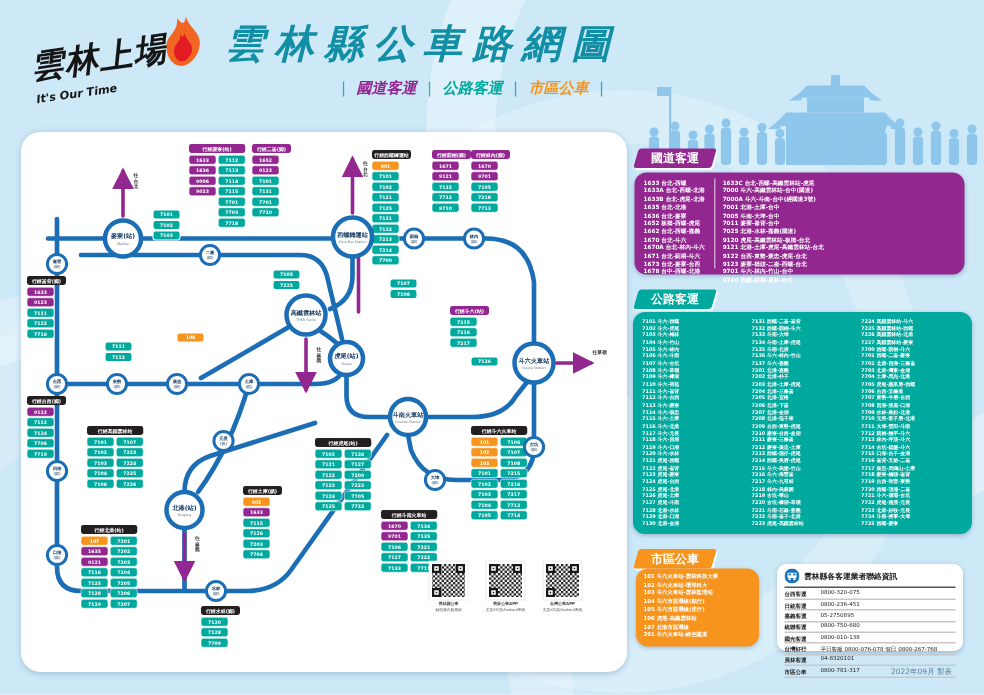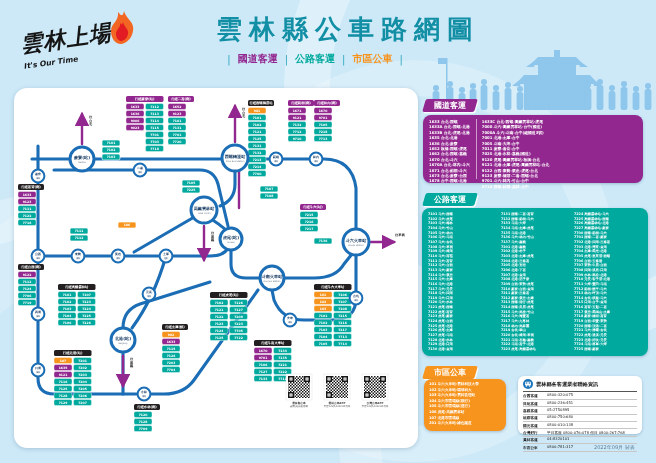--- a/index.html
+++ b/index.html
@@ -8,21 +8,21 @@
   
   .swirl1{position:absolute;right:-150px;top:-170px;width:430px;height:430px;border-radius:50%;border:46px solid rgba(255,255,255,0.35);}
   .swirl2{position:absolute;right:40px;top:60px;width:330px;height:330px;border-radius:50%;border:36px solid rgba(255,255,255,0.22);}
   .swirl3{position:absolute;left:-220px;bottom:-330px;width:520px;height:520px;border-radius:50%;border:42px solid rgba(255,255,255,0.28);}
   .streak{position:absolute;left:-60px;top:180px;width:260px;height:70px;background:rgba(255,255,255,0.18);transform:rotate(-38deg);}
   
   .logo{position:absolute;left:18px;top:10px;width:130px;height:74px;}
   .logo .brand{position:absolute;left:2px;top:14px;font-size:22px;font-weight:900;font-style:italic;color:#151515;transform:rotate(-8deg);letter-spacing:1px;white-space:nowrap;}
   .logo .flame{position:absolute;left:92px;top:0px;}
   .logo .tagline{position:absolute;left:6px;top:48px;font-size:7.5px;font-weight:700;font-style:italic;color:#151515;transform:rotate(-8deg);}
-  .title-block{position:absolute;left:150px;top:12px;width:330px;text-align:right;}
+  .title-block{position:absolute;left:150px;top:12px;width:330px;text-align:left;font-style:italic;}
   .main-title{margin:0;font-size:26px;font-weight:800;color:#128fa5;letter-spacing:7px;white-space:nowrap;}
   .subtitle{margin-top:5px;display:flex;justify-content:center;align-items:center;gap:7px;font-size:10px;font-weight:700;}
   .subtitle .sep{color:#2fa8bc;font-weight:400;}
   
   .sil{position:absolute;left:428px;top:48px;}
   
   .map-panel{position:absolute;left:14px;top:88px;width:404px;height:360px;background:#ffffff;border-radius:13px;box-shadow:0 1px 4px rgba(40,80,120,0.25);}
   
   .tab{position:absolute;height:13px;line-height:13px;padding:0 10px;transform:skewX(-16deg);border-radius:2px;color:#fff;font-weight:700;font-size:8px;box-shadow:1.5px 1.5px 0 rgba(255,255,255,0.85);}
   .tab>span{display:inline-block;transform:skewX(16deg);}

